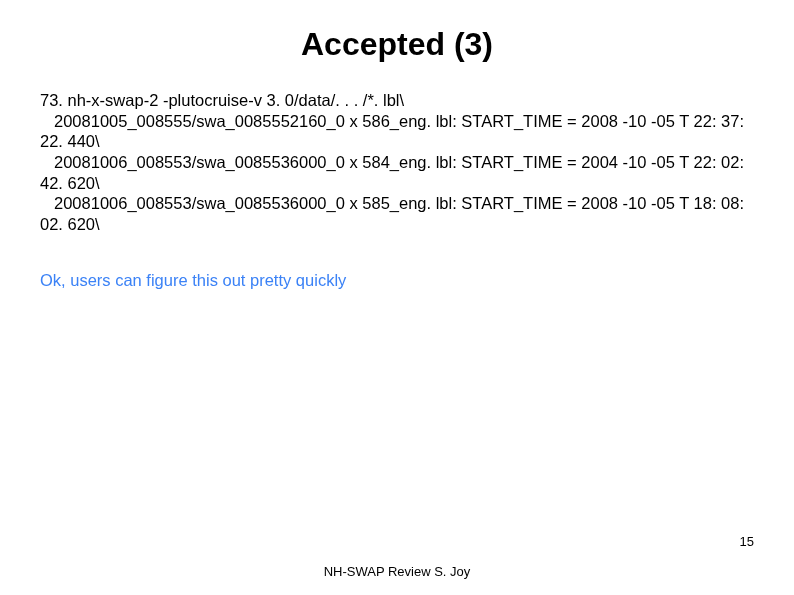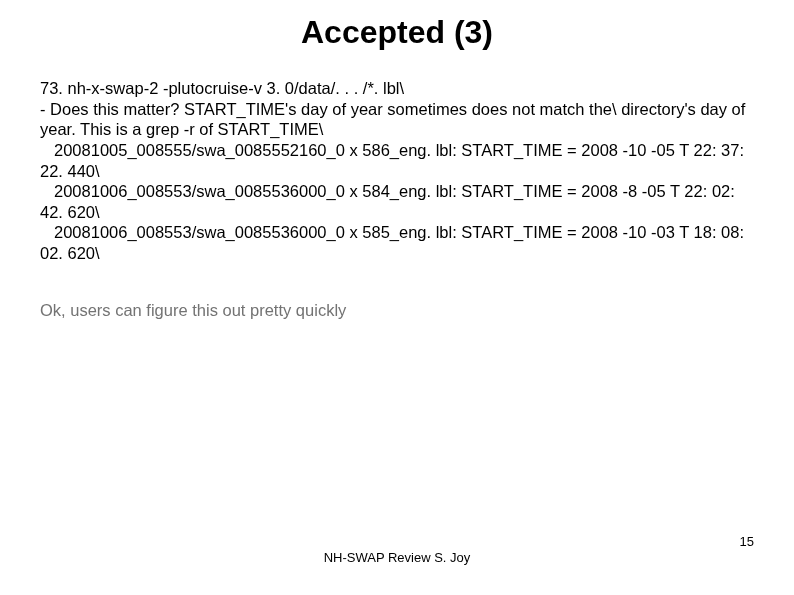--- a/index.html
+++ b/index.html
@@ -7,21 +7,21 @@
       padding: 0;
       width: 794px;
       height: 595px;
       font-family: Arial, Helvetica, sans-serif;
       background: #fff;
       color: #000;
       position: relative;
       box-sizing: border-box;
     }
     .slide {
-      padding: 4px 40px;
+      padding: 16px 40px;
       width: 100%;
       height: 100%;
       box-sizing: border-box;
       position: relative;
     }
     .title {
       font-size: 32px;
       font-weight: bold;
       text-align: center;
       margin: 10px 0 18px 0;
@@ -34,25 +34,25 @@
     .body-text p {
       margin: 0;
     }
     .indent {
       text-indent: 14px;
     }
     .spacer {
       height: 18px;
     }
     .green {
-      color: #737373;
+      color: #3b82f6;
     }
     .footer {
       position: absolute;
-      bottom: 30px;
+      bottom: 16px;
       left: 0;
       width: 100%;
       display: flex;
       justify-content: center;
       font-size: 13px;
     }
     .page-num {
       position: absolute;
       bottom: 46px;
       right: 40px;
@@ -60,24 +60,23 @@
     }
   </style>
 </head>
 <body>
 
 <div class="slide">
   <div class="title">Accepted (3)</div>
 
   <div class="body-text">
     <p>73. nh-x-swap-2 -plutocruise-v 3. 0/data/. . . /*. lbl\</p>
-    <p>- Does this matter? START_TIME's day of year sometimes does not match the\ directory's day of year. This is a grep -r of START_TIME\</p>
     <p class="indent">20081005_008555/swa_0085552160_0 x 586_eng. lbl: START_TIME = 2008 -10 -05 T 22: 37: 22. 440\</p>
-    <p class="indent">20081006_008553/swa_0085536000_0 x 584_eng. lbl: START_TIME = 2008 -8 -05 T 22: 02: 42. 620\</p>
-    <p class="indent">20081006_008553/swa_0085536000_0 x 585_eng. lbl: START_TIME = 2008 -10 -03 T 18: 08: 02. 620\</p>
+    <p class="indent">20081006_008553/swa_0085536000_0 x 584_eng. lbl: START_TIME = 2004 -10 -05 T 22: 02: 42. 620\</p>
+    <p class="indent">20081006_008553/swa_0085536000_0 x 585_eng. lbl: START_TIME = 2008 -10 -05 T 18: 08: 02. 620\</p>
     <div class="spacer"></div>
     <div class="spacer"></div>
     <p class="green">Ok, users can figure this out pretty quickly</p>
   </div>
 
   <div class="footer">NH-SWAP Review S. Joy</div>
   <div class="page-num">15</div>
 </div>
 
 </body></html>

